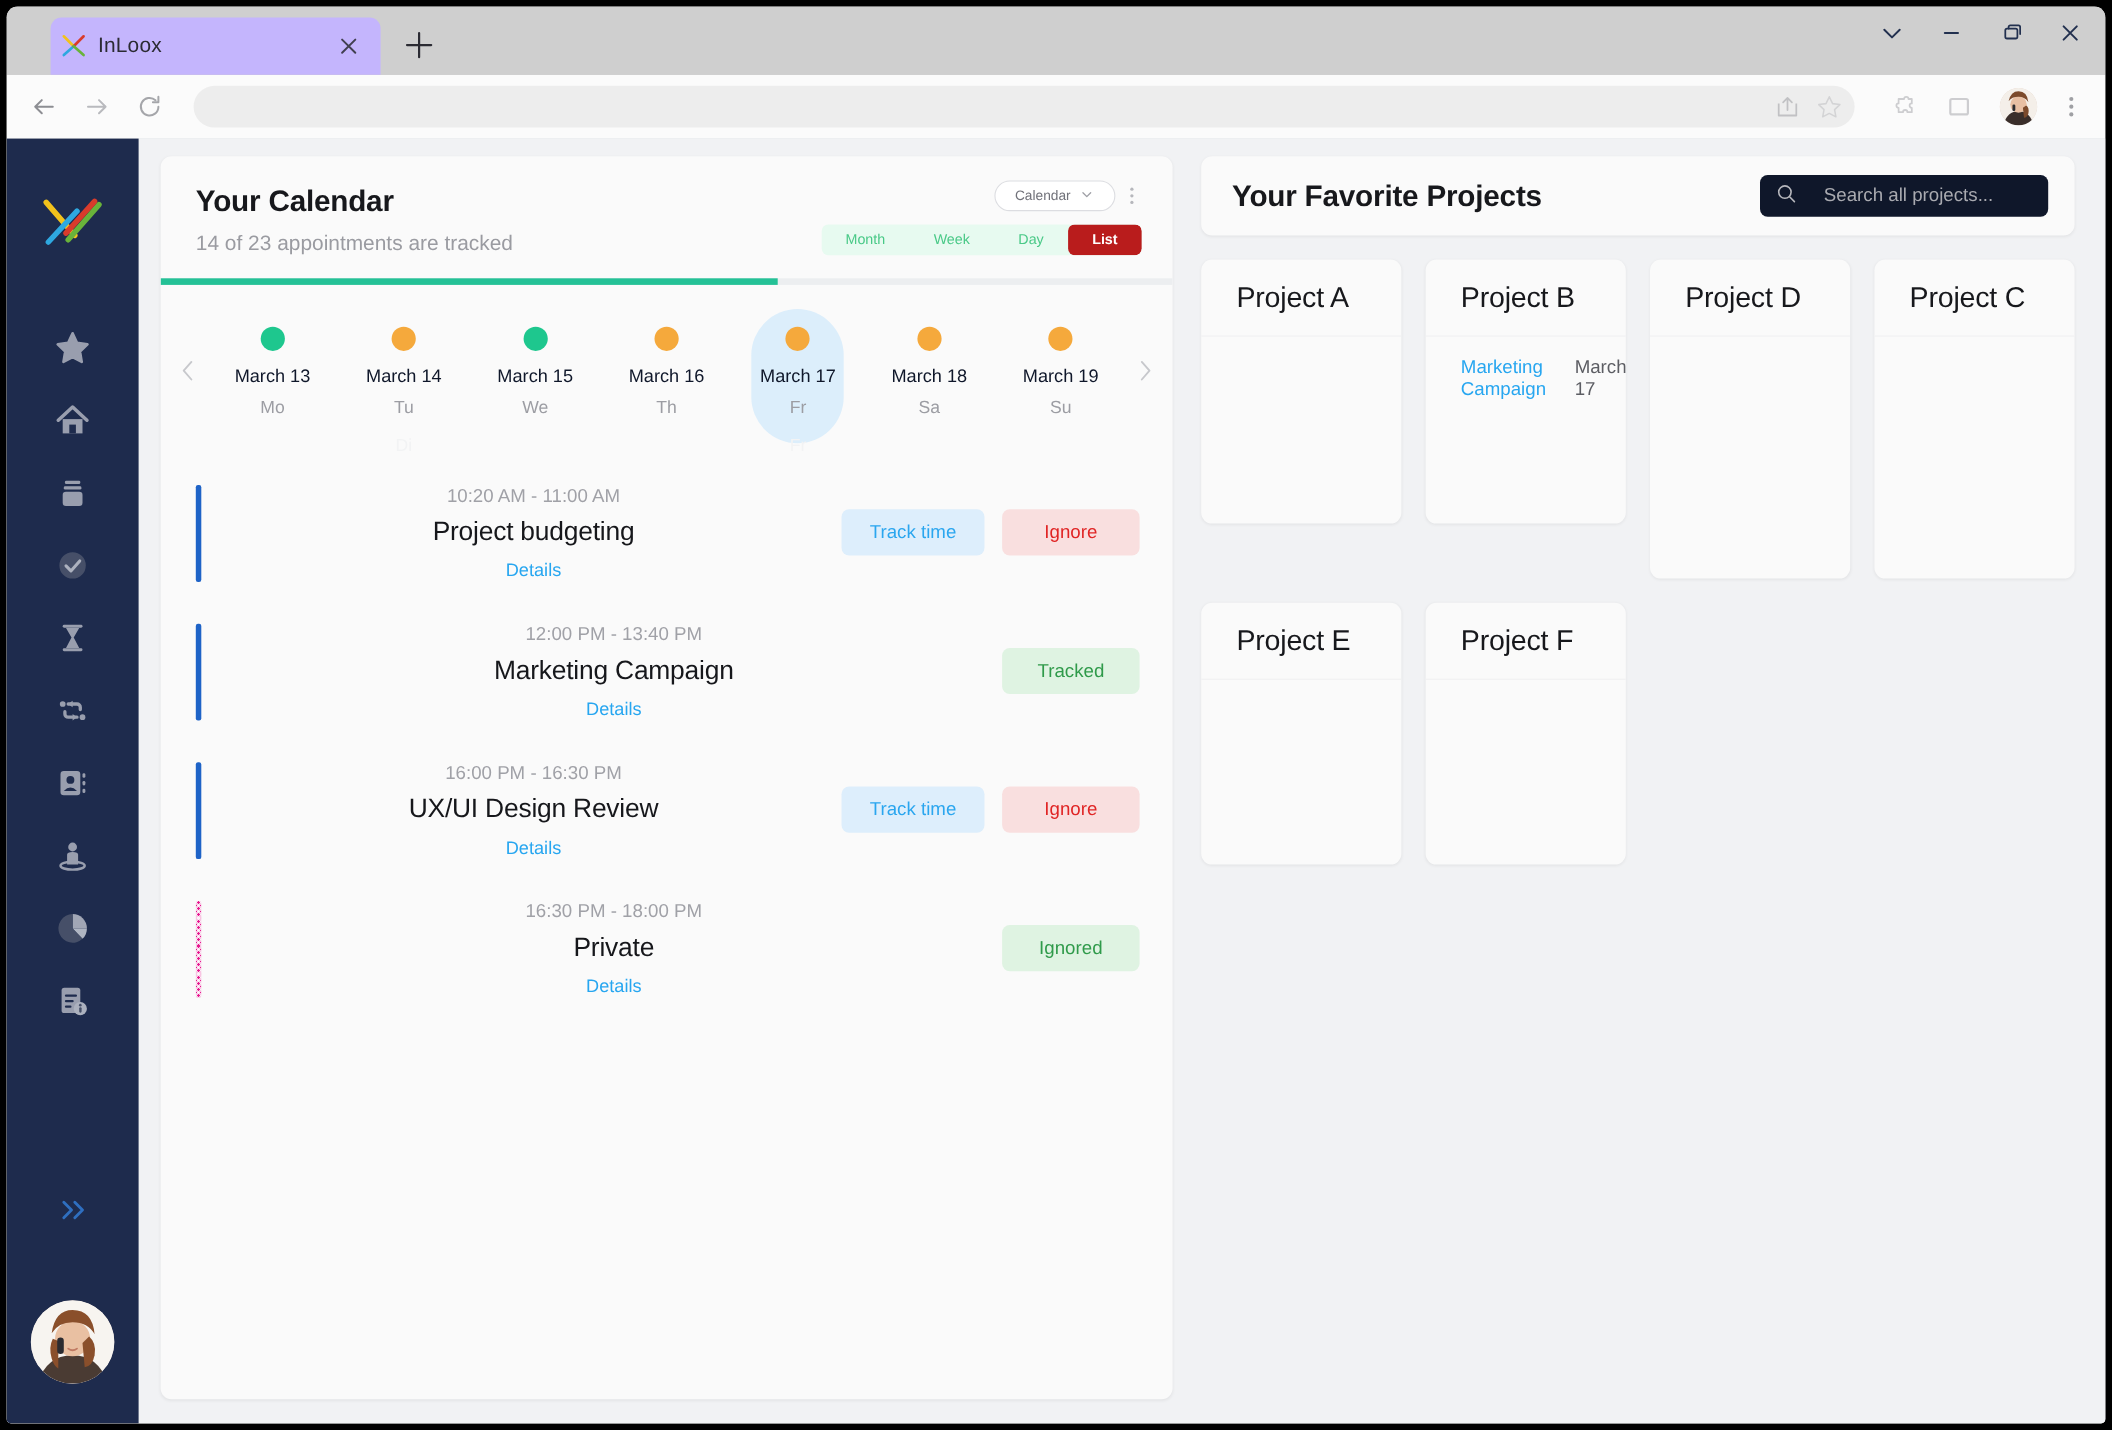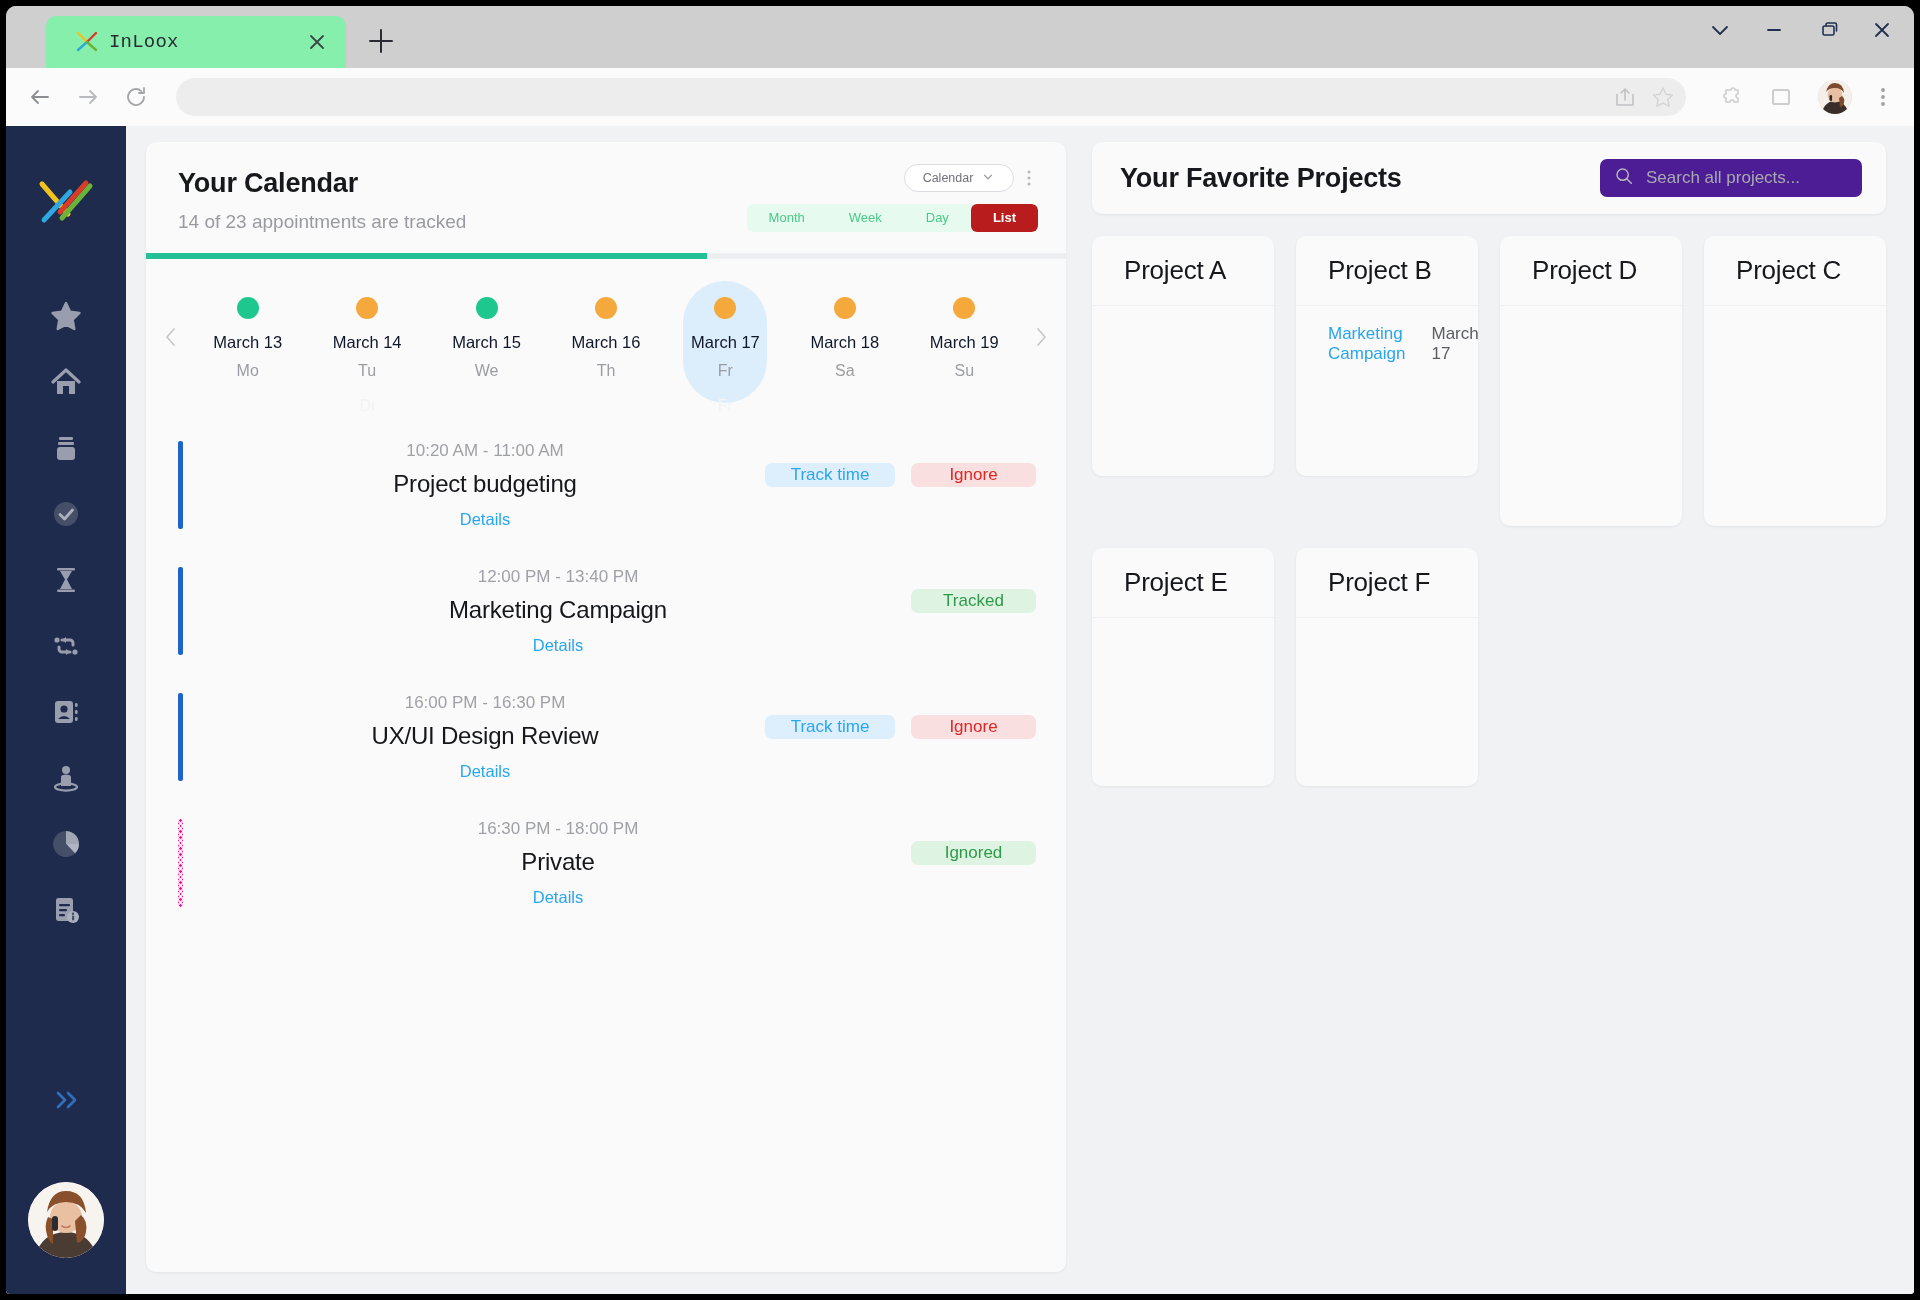--- a/index.html
+++ b/index.html
@@ -25,26 +25,25 @@
   .tabstrip {
     height: 62px;
     background: #cfcfcf;
     position: relative;
     display: flex; align-items: flex-end;
     flex: 0 0 62px;
   }
   .tab {
     margin-left: 40px;
     width: 300px; height: 52px;
-    background: #86efac;
+    background: #c4b5fd;
     border-radius: 10px 10px 0 0;
     display: flex; align-items: center;
-    padding: 0 16px 0 29px;
+    padding: 0 16px 0 9px;
     position: relative;
-    font-family: Liberation Mono, monospace;
   }
   .tab-favicon { width: 24px; height: 24px; flex: 0 0 24px; margin-right: 10px; }
   .tab-title {
     font-size: 19px; color: #2b2b33; letter-spacing: .2px;
     flex: 1; white-space: nowrap; overflow: hidden;
   }
   .tab-close { width: 26px; height: 26px; opacity: .85; }
   .newtab { width: 42px; height: 42px; margin-left: 14px; margin-bottom: 6px; }
 
   .wincontrols {
@@ -177,39 +176,39 @@
     background-color: #e6188f;
     background-image:
       repeating-linear-gradient(45deg, rgba(255,255,255,.75) 0 2px, transparent 2px 4px),
       repeating-linear-gradient(-45deg, rgba(255,255,255,.75) 0 2px, transparent 2px 4px);
   }
   .appt-main { flex: 1; min-width: 0; }
   .appt-time { font-size: 17px; color: #a0a1a7; }
   .appt-name { font-size: 24px; color: #16171b; margin-top: 9px; font-weight: 400; letter-spacing: -.2px; }
   .appt-det { font-size: 16.5px; color: #27a6f0; margin-top: 12px; display: inline-block; }
   .appt-actions { display: flex; align-items: center; gap: 16px; padding-top: 22px; flex: 0 0 auto; }
-  .btn { height: 24px; border-radius: 7px; display: flex; align-items: center; justify-content: center; font-size: 17px; padding: 0 22px; }
+  .btn { height: 42px; border-radius: 7px; display: flex; align-items: center; justify-content: center; font-size: 17px; padding: 0 22px; }
   .btn.track { background: #ddeefc; color: #2aa6ef; min-width: 130px; }
   .btn.ignore { background: #f9dfdf; color: #e02525; min-width: 125px; }
   .btn.tracked { background: #dff3e2; color: #2f9a4a; min-width: 125px; }
   .btn.ignored { background: #dff3e2; color: #2f9a4a; min-width: 125px; }
 
   
   .projpanel { flex: 1; display: flex; flex-direction: column; gap: 22px; min-width: 0; }
   .proj-head {
     background: #fafafa; border-radius: 10px;
     height: 72px; display: flex; align-items: center;
     padding: 0 24px 0 28px;
     box-shadow: 0 1px 3px rgba(0,0,0,.06);
   }
   .proj-title { font-size: 27px; font-weight: 700; color: #17181c; flex: 1; letter-spacing: -.2px; }
   .searchbox {
-    width: 262px; height: 38px; background: #4c1d95;
+    width: 262px; height: 38px; background: #0f172a;
     border-radius: 7px; display: flex; align-items: center;
-    padding: 0 14px; gap: 12px;
+    padding: 0 14px; gap: 24px;
   }
   .searchbox input {
     border: 0; background: transparent; outline: none;
     font-size: 17px; color: #9a9ba1; width: 100%;
     font-family: "Liberation Sans", sans-serif;
   }
   .searchbox input::placeholder { color: #a9aab0; }
 
   .projgrid { display: grid; grid-template-columns: 1fr 1fr 1fr 1fr; gap: 22px 22px; }
   .pcard {

